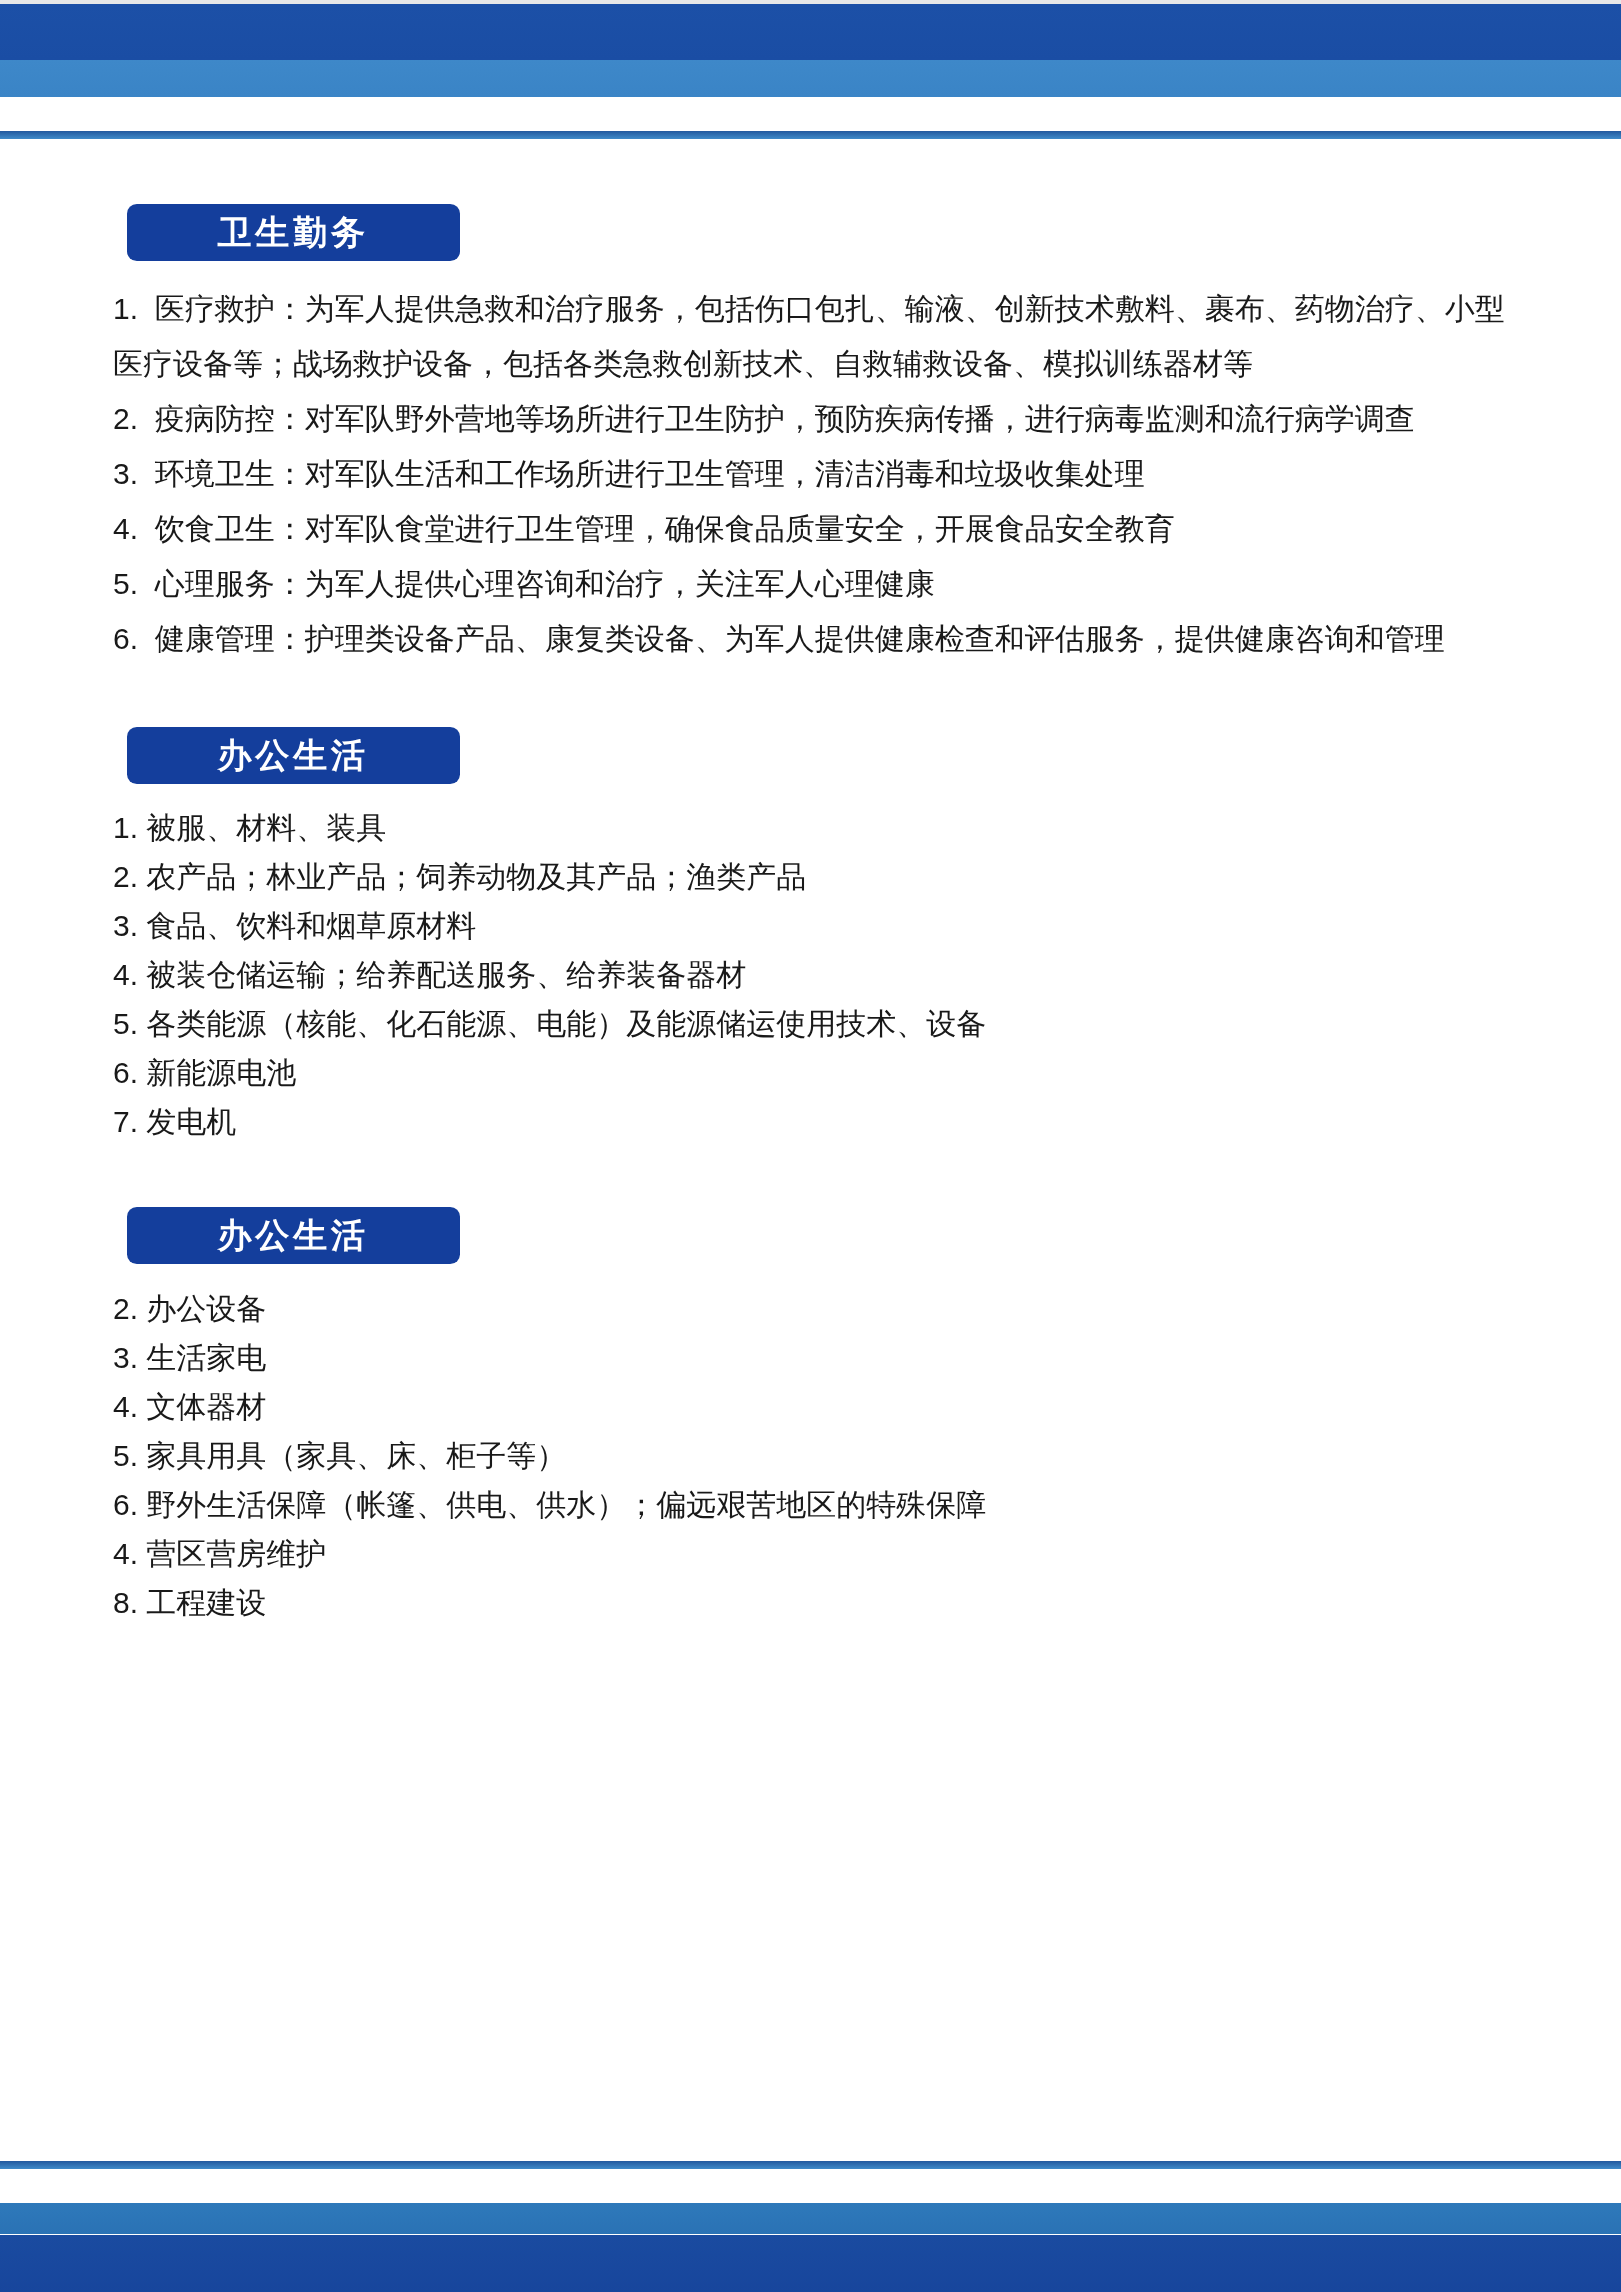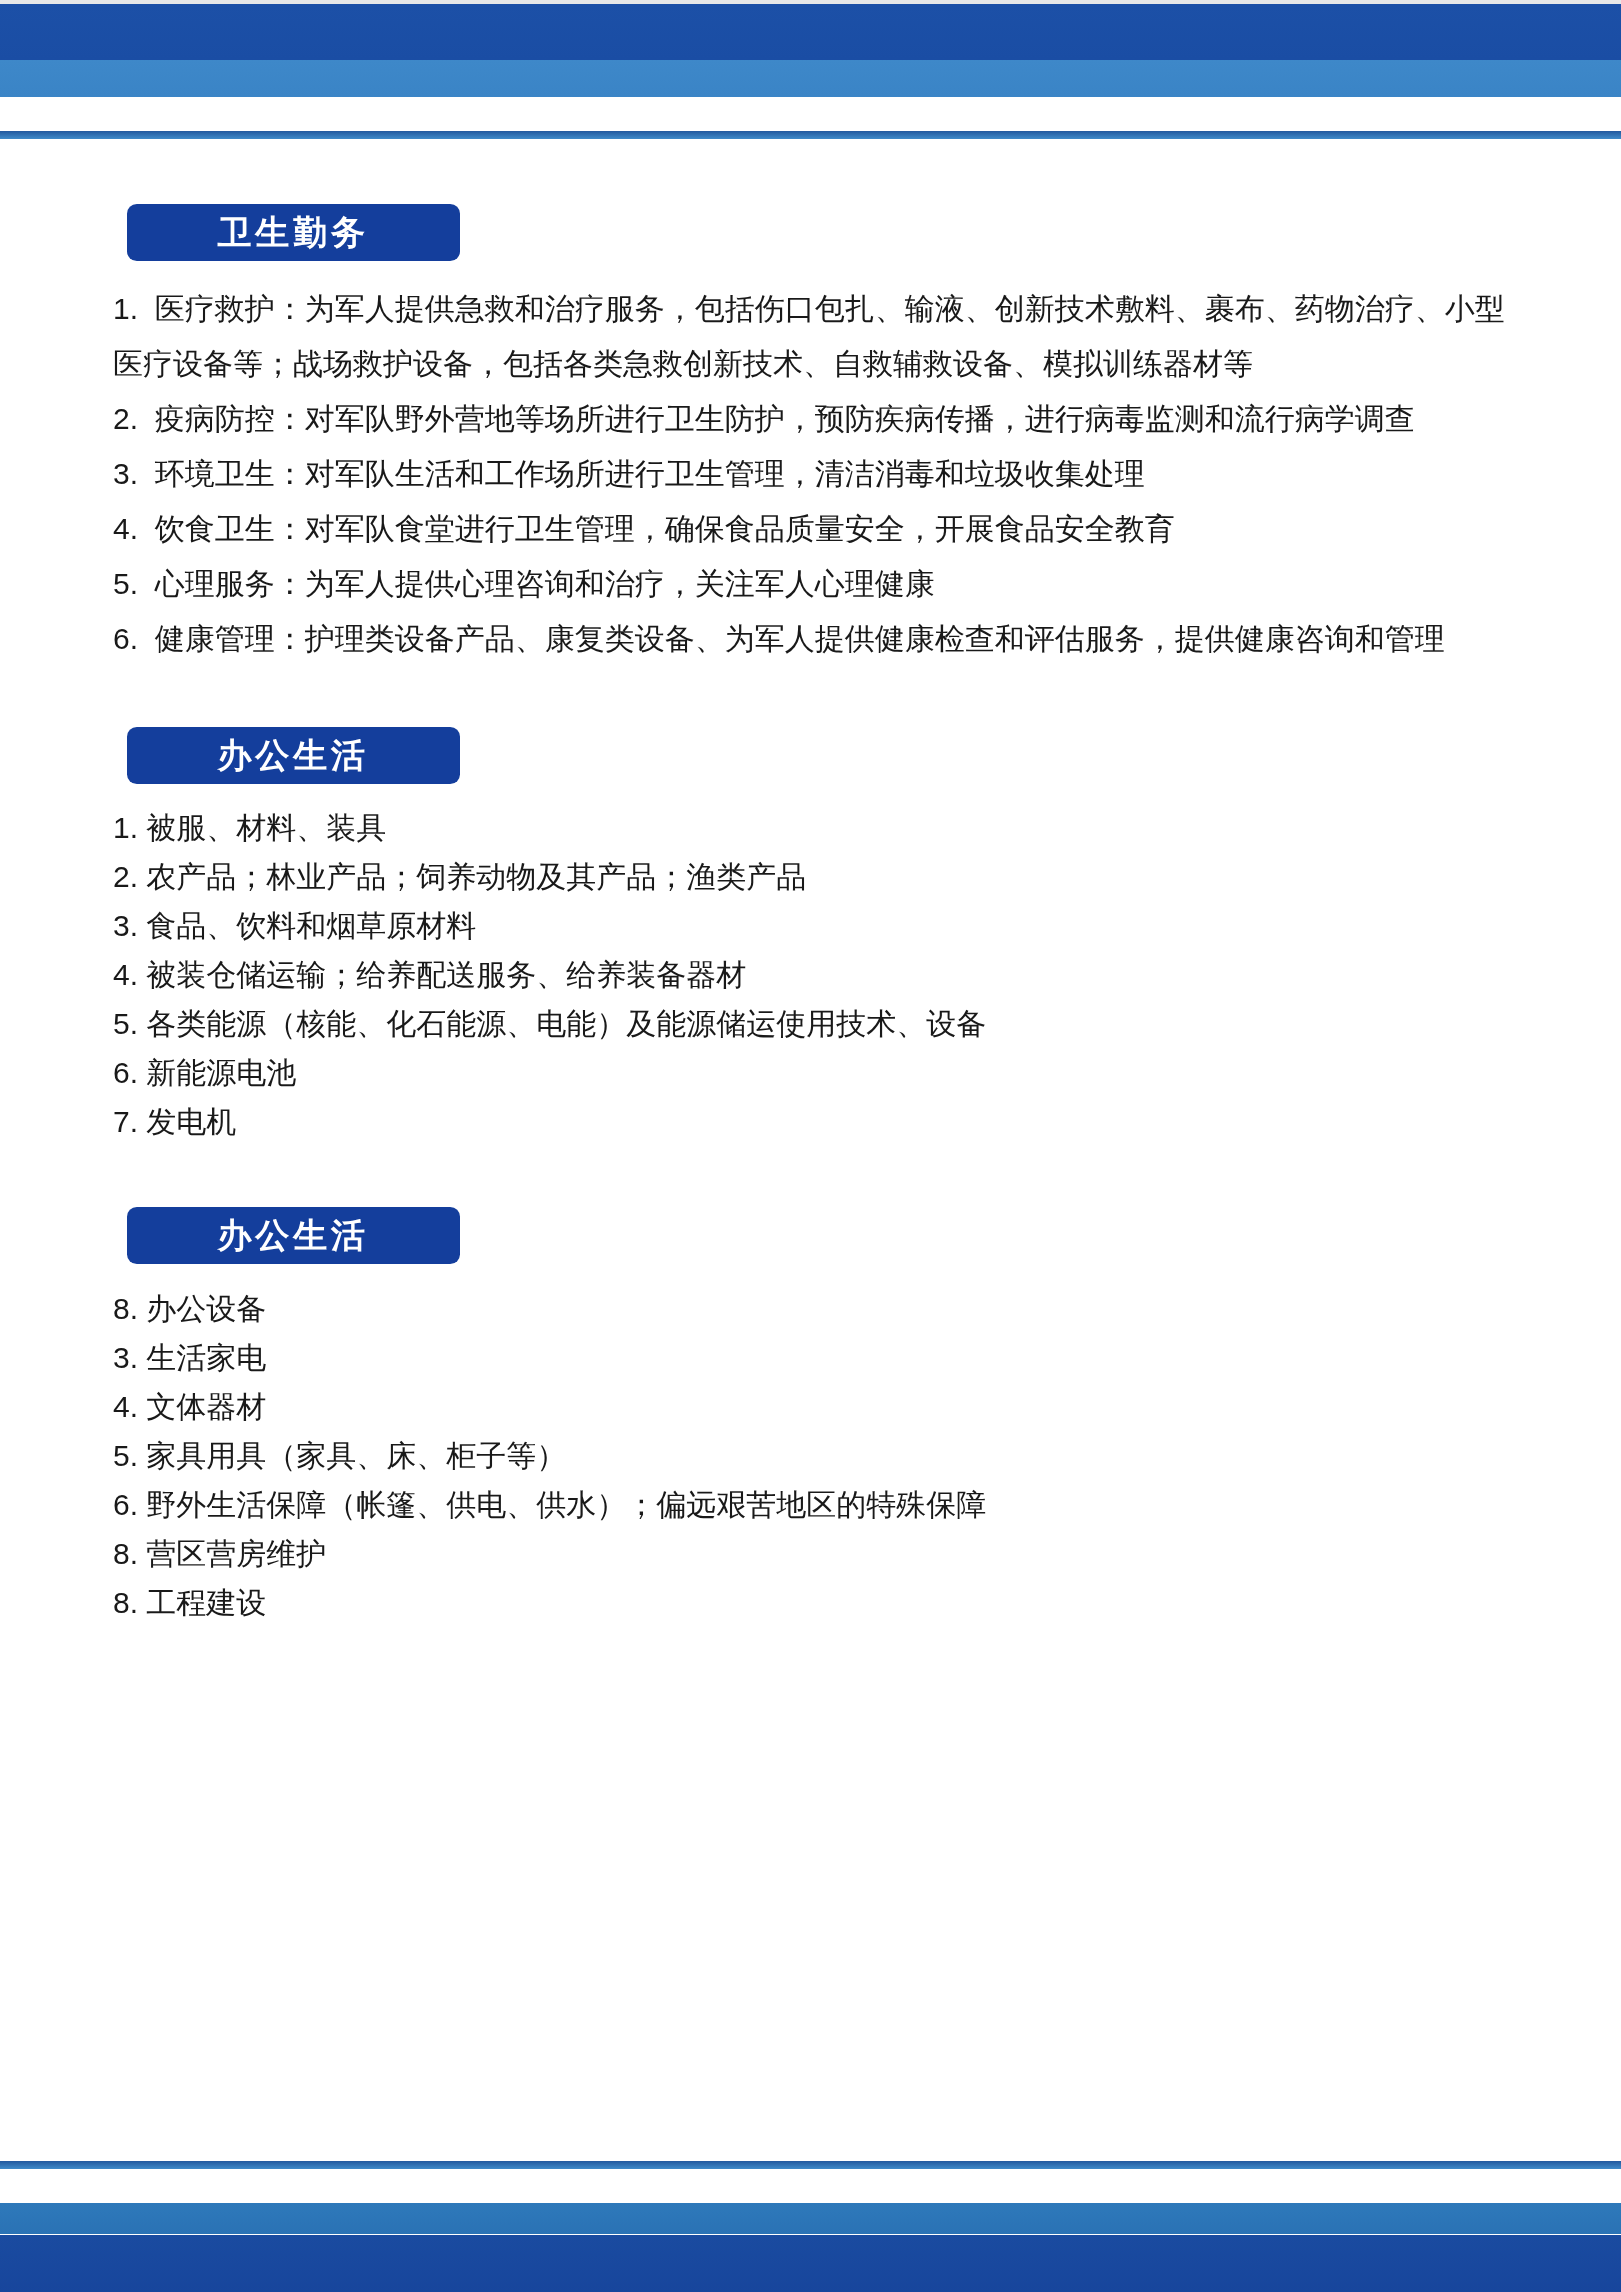--- a/index.html
+++ b/index.html
@@ -87,26 +87,26 @@
           <li>4. 被装仓储运输；给养配送服务、给养装备器材</li>
           <li>5. 各类能源（核能、化石能源、电能）及能源储运使用技术、设备</li>
           <li>6. 新能源电池</li>
           <li>7. 发电机</li>
         </ul>
     </div>
 
     <div class="section sn">
       <div class="badge">办公生活</div>
       <ul class="items">
-          <li>8. 办公设备</li>
+          <li>2. 办公设备</li>
           <li>3. 生活家电</li>
           <li>4. 文体器材</li>
           <li>5. 家具用具（家具、床、柜子等）</li>
           <li>6. 野外生活保障（帐篷、供电、供水）；偏远艰苦地区的特殊保障</li>
-          <li>8. 营区营房维护</li>
+          <li>4. 营区营房维护</li>
           <li>8. 工程建设</li>
         </ul>
     </div>
 
 
   </div>
 
   <div class="band rule-bottom"></div>
   <div class="band band-mid-bottom"></div>
   <div class="band band-dark-bottom"></div>

